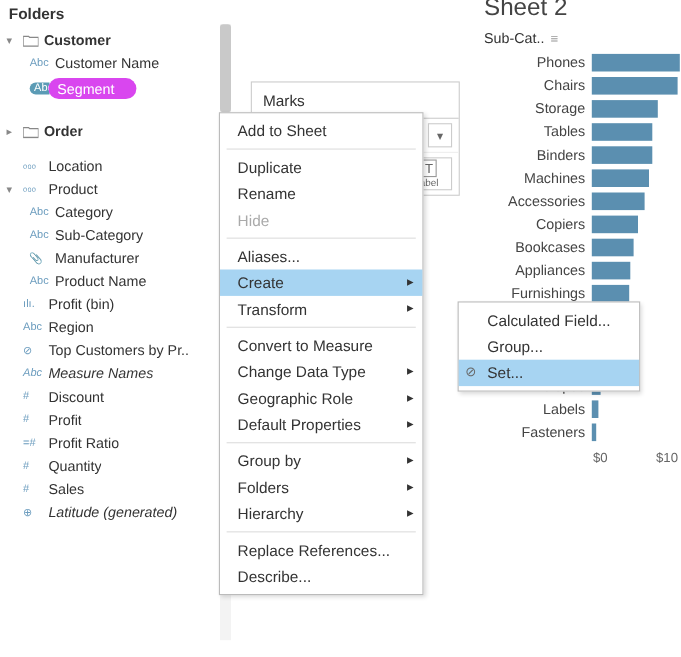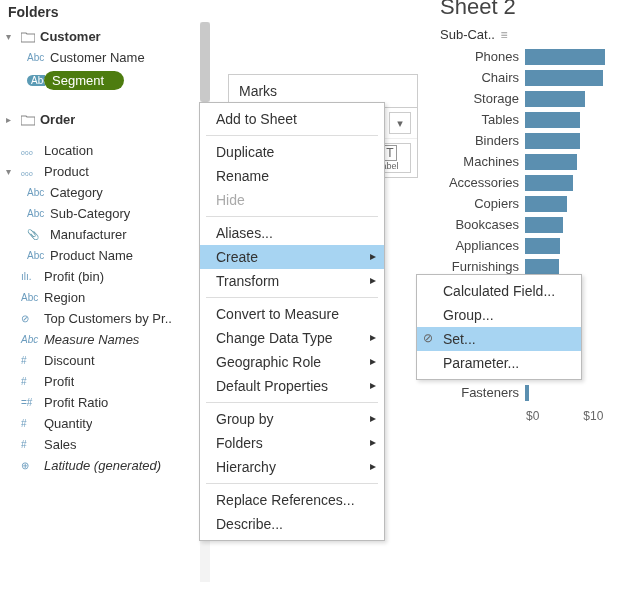--- a/index.html
+++ b/index.html
@@ -13,21 +13,21 @@
 
   .chevron { width: 10px; flex: 0 0 10px; color: #888; font-size: 10px; }
   .folder-icon { width: 14px; flex: 0 0 14px; }
   .type-icon { width: 18px; flex: 0 0 18px; font-size: 10px; color: #6b9cbe; text-align: left; }
   .type-icon.italic { font-style: italic; }
   .field-label { white-space: nowrap; overflow: hidden; text-overflow: ellipsis; }
   .field-label.italic { font-style: italic; }
   .folder-label { font-weight: bold; }
 
   .pill {
-    background: #4d7c0f; color: #fff; border-radius: 12px;
+    background: #d946ef; color: #fff; border-radius: 12px;
     padding: 2px 20px 2px 8px; margin-left: -2px;
     display: inline-block;
   }
 
   .scrollbar { position: absolute; top: 22px; left: 200px; width: 10px; height: 560px; background: #f3f3f3; }
   .scrollthumb { position: absolute; top: 0; left: 0; width: 10px; height: 80px; background: #c9c9c9; border-radius: 3px; }
 
   .marks-card {
     position: absolute; left: 228px; top: 74px; width: 190px;
     border: 1px solid #ccc; background: #fff;
@@ -35,21 +35,21 @@
   .marks-title { padding: 8px 10px; font-size: 14px; }
   .marks-row { display: flex; justify-content: flex-end; gap: 4px; padding: 4px 6px; border-top: 1px solid #eee; }
   .marks-select { border: 1px solid #ccc; width: 22px; height: 22px; display: flex; align-items: center; justify-content: center; font-size: 11px; color: #666; }
   .marks-cell { border: 1px solid #ccc; width: 42px; height: 30px; display: flex; flex-direction: column; align-items: center; justify-content: center; font-size: 9px; color: #666; }
   .marks-cell .ic { font-size: 12px; }
 
   .sheet-title { position: absolute; left: 440px; top: -6px; font-size: 22px; color: #444; }
   .chart-header { position: absolute; left: 440px; top: 27px; font-size: 13px; color: #333; }
   .chart-header .sort { color: #999; font-size: 12px; margin-left: 2px; }
 
-  .chart { position: absolute; left: 430px; top: 46px; width: 175px; }
+  .chart { position: absolute; left: 443px; top: 46px; width: 175px; }
   .chart-row { display: flex; align-items: center; height: 21px; }
   .chart-cat { width: 95px; text-align: right; padding-right: 6px; font-size: 13px; color: #444; white-space: nowrap; overflow: hidden; }
   .chart-bar { height: 16px; background: #5b8fb0; }
   .chart-axis { display: flex; margin-left: 96px; margin-top: 6px; gap: 44px; font-size: 12px; color: #666; }
 
   .ctx-menu {
     position: absolute; left: 199px; top: 102px; width: 186px;
     background: #fff; border: 1px solid #bbb;
     box-shadow: 2px 2px 4px rgba(0,0,0,0.15);
     padding: 4px 0;
@@ -318,14 +318,13 @@
   <div class="ctx-item">Describe...</div>
 </div>
 
 <div class="sub-menu">
   <div class="sub-item">Calculated Field...</div>
   <div class="sub-item">Group...</div>
   <div class="sub-item hi">
     <span class="sub-icon">⊘</span>
     <span>Set...</span>
   </div>
-  <div class="sub-item">Parameter...</div>
 </div>
 
 </body></html>

